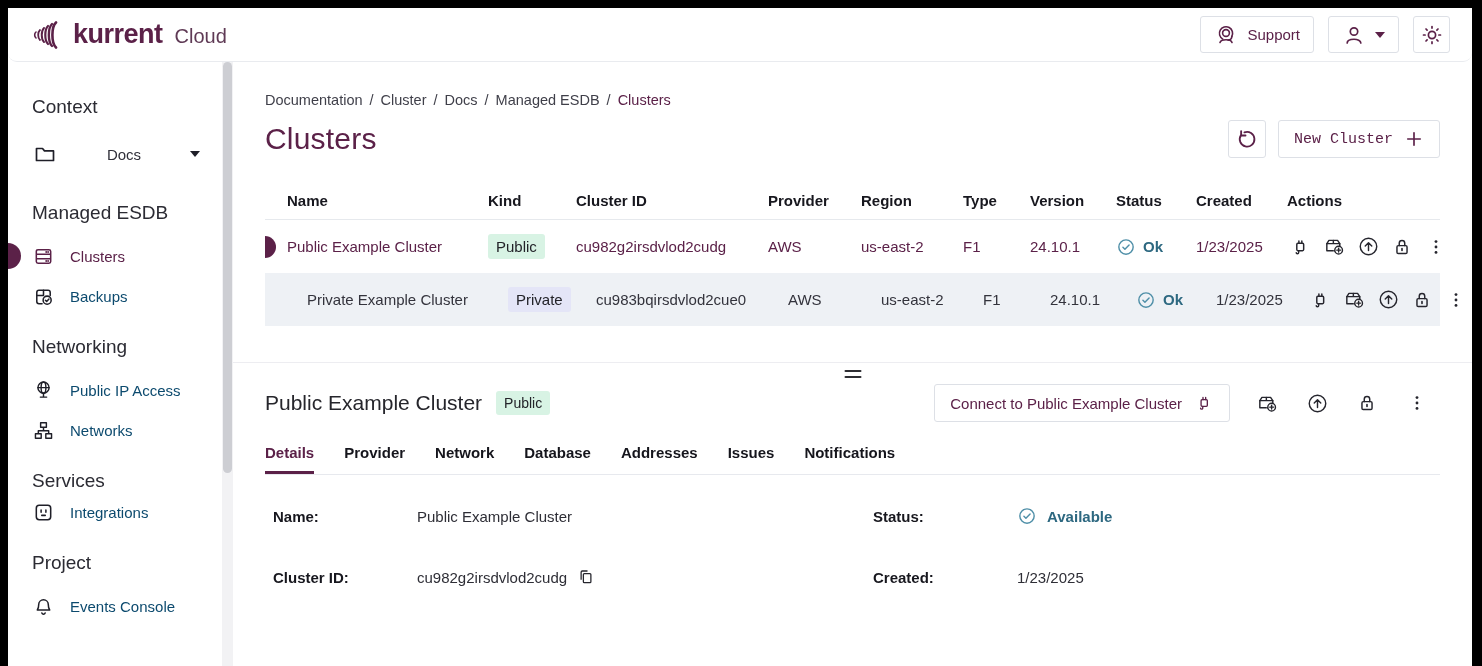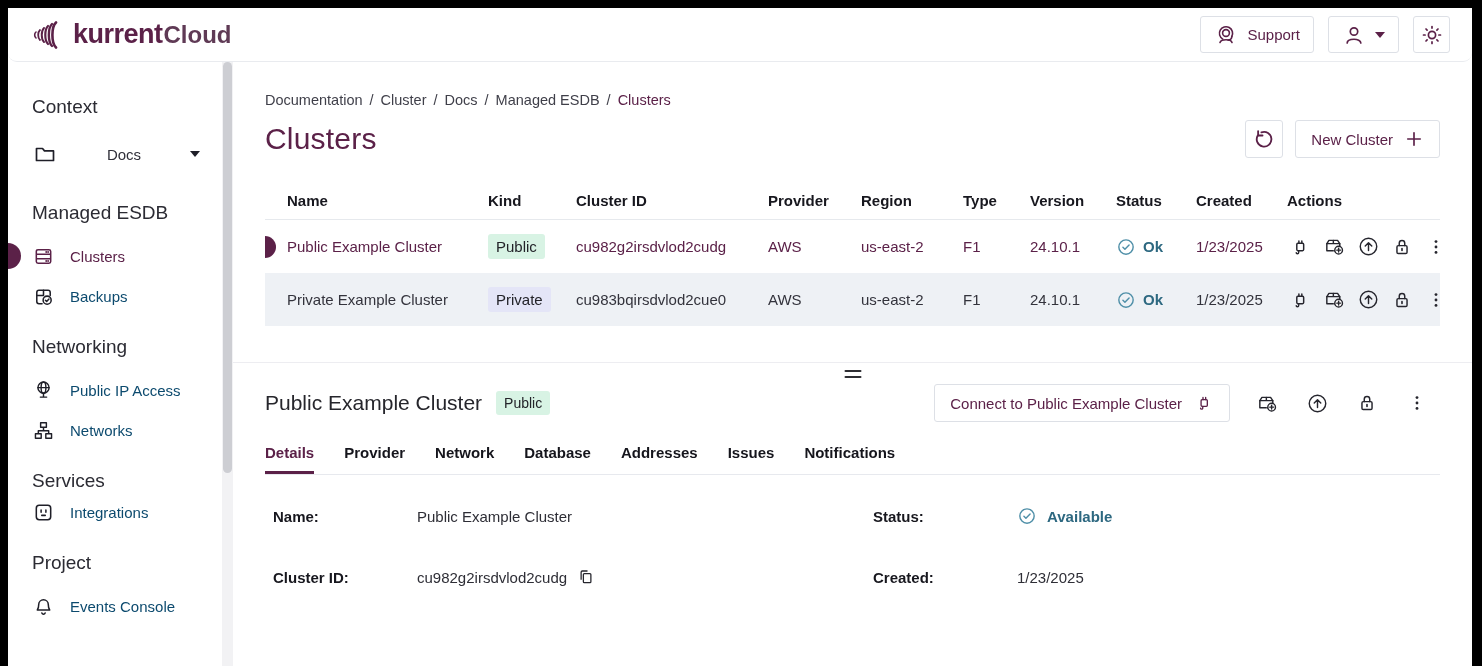--- a/index.html
+++ b/index.html
@@ -5,21 +5,21 @@
   * { margin:0; padding:0; box-sizing:border-box; }
   html,body { width:1482px; height:666px; overflow:hidden; }
   body { background:#000; font-family:"Liberation Sans", sans-serif; position:relative; }
   .app { position:absolute; left:8px; top:8px; right:10px; bottom:0; background:#fff; display:flex; flex-direction:column; }
 
   
   .header { height:54px; flex:0 0 54px; border-bottom:1px solid #e9ebef; display:flex; align-items:center; justify-content:space-between; padding:0 22px 0 24px; background:#fff;border-radius:9px; }
   .brand { display:flex; align-items:baseline; color:#5b2148; }
   .brand .waves { align-self:center; margin-right:9px; }
   .brand-name { font-size:27px; font-weight:700; letter-spacing:-0.5px; }
-  .brand-suffix { font-size:24px; font-weight:700; margin-left:1px; color:#5f3a55; }
+  .brand-suffix { font-size:20px; font-weight:400; margin-left:12px; color:#5f3a55; }
   .header-right { display:flex; align-items:center; gap:14px; }
   .hbtn { display:flex; align-items:center; gap:9px; height:37px; border:1px solid #dde0e6; border-radius:3px; background:#fff; color:#5b2148; font-size:15px; font-weight:500; padding:0 13px; cursor:pointer; font-family:inherit; }
   .hbtn.square { width:37px; padding:0; justify-content:center; }
   .caret { width:0; height:0; border-left:5px solid transparent; border-right:5px solid transparent; border-top:6px solid #5b2148; }
 
   
   .page-body { flex:1; display:flex; overflow:hidden; }
 
   
   .sidebar { width:225px; flex:0 0 225px; position:relative; padding:34px 34px 0 24px; overflow:hidden; background:#fff; }
@@ -37,33 +37,33 @@
   .side-thumb { position:absolute; left:1px; top:0; width:9px; height:68%; background:#cdced3; border-radius:5px; }
 
   
   .main { flex:1; padding:0 32px; overflow:hidden; background:#fff; position:relative; }
   .breadcrumb { margin-top:30px; font-size:14.5px; color:#3f3f49; }
   .breadcrumb .sep { margin:0 7px; }
   .breadcrumb .crumb { cursor:pointer; }
   .breadcrumb .current { color:#5b2148; }
   .title-row { margin-top:12px; display:flex; align-items:center; justify-content:space-between; }
   .page-title { font-size:30px; font-weight:500; color:#5b2148; letter-spacing:0.2px; }
-  .title-actions { display:flex; align-items:flex-start; gap:12px; }
+  .title-actions { display:flex; align-items:flex-start; gap:12px;font-family:Liberation Mono, monospace; }
   .obtn { display:flex; align-items:center; gap:11px; height:38px; border:1px solid #dde0e6; border-radius:3px; background:#fff; color:#5b2148; font-size:15px; padding:0 15px; cursor:pointer; font-family:inherit; }
   .obtn.square { width:38px; padding:0; justify-content:center; }
 
   
   .tbl { margin-top:24px; }
   .tbl-grid { display:grid; grid-template-columns:223px 88px 192px 93px 102px 67px 86px 80px 91px 1fr; align-items:center; }
   .tbl-head { height:38px; border-bottom:1px solid #e6e9ed; font-size:15px; font-weight:700; color:#17171e; }
   .tbl-head > div:first-child { padding-left:22px; }
   .tbl-row { height:53px; font-size:15px; color:#33333c; position:relative; }
   .tbl-row > div:first-child { padding-left:22px; }
   .tbl-row.selected { color:#5b2148; }
-  .tbl-row.alt { background:#eef1f5; }
+  .tbl-row.alt { background:#eef1f5;padding-left:20px; }
   .sel-pill { position:absolute; left:0; top:50%; transform:translateY(-50%); width:11px; height:22px; background:#5b2148; border-radius:0 11px 11px 0; }
   .badge { display:inline-block; padding:4px 8px; border-radius:3px; font-size:15px; color:#232329; }
   .badge.public { background:#d8f3e4; }
   .badge.private { background:#e4e5f7; }
   .status-cell { display:flex; align-items:center; gap:7px; color:#2d6880; font-weight:700; }
   .status-cell .ico { color:#4f8fa8; display:flex; }
   .row-actions { display:flex; align-items:center; gap:8px; color:#26262e; }
   .act { width:26px; height:26px; display:flex; align-items:center; justify-content:center; cursor:pointer; color:#26262e; }
 
   

